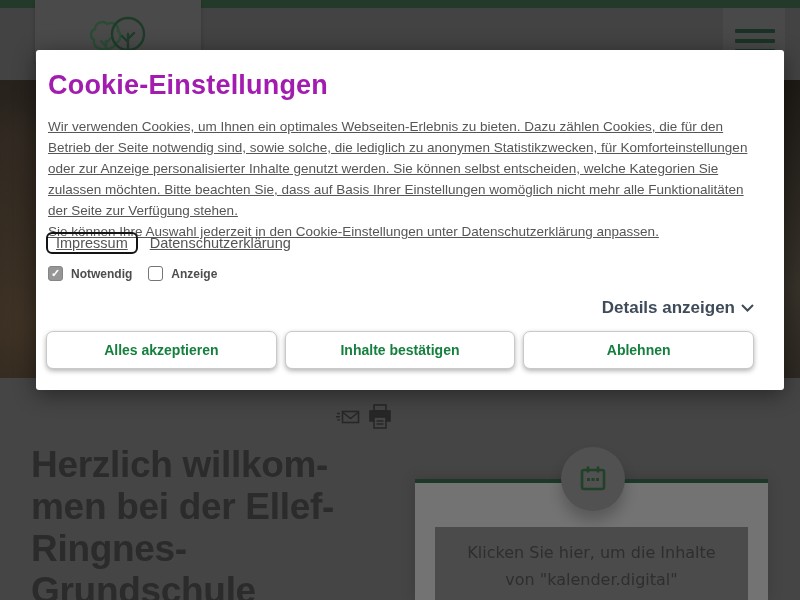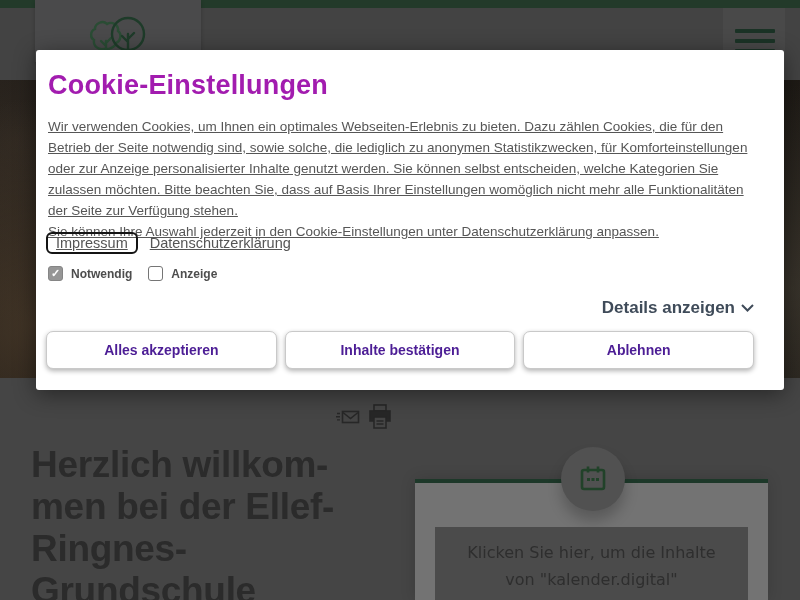--- a/index.html
+++ b/index.html
@@ -52,21 +52,21 @@
   .check-item { display:flex; align-items:center; gap:8px; cursor:pointer; }
   .checkbox { width:15px; height:15px; border-radius:3px; display:inline-flex; align-items:center; justify-content:center; }
   .checkbox.checked { background:#969696; border:1px solid #858585; color:#ffffff; font-size:11px; font-weight:700; line-height:1; }
   .checkbox.unchecked { background:#ffffff; border:1px solid #757575; }
   .check-label { font-size:12px; font-weight:700; color:#4d4d4d; }
   .dlg-details { position:absolute; right:30px; top:248px; display:flex; align-items:center; gap:6px;
     font-size:17px; font-weight:700; color:#3f4b59; cursor:pointer; }
   .dlg-buttons { position:absolute; left:10px; top:281px; width:708px; display:flex; gap:8px; }
   .dlg-btn { flex:1; height:38px; background:#ffffff; border:1px solid #c9c9c9; border-radius:7px;
     box-shadow:0 2px 5px rgba(0,0,0,0.3); font-family:"Liberation Sans", sans-serif;
-    font-size:14px; font-weight:700; color:#4c1d95; cursor:pointer; }
+    font-size:14px; font-weight:700; color:#15803d; cursor:pointer; }
 </style>
 </head>
 <body>
 
 <div class="app">
 
   <div class="topstrip"></div>
   <div class="header"></div>
   <div class="logo-box">
     <svg width="70" height="46" viewBox="0 0 70 46">

